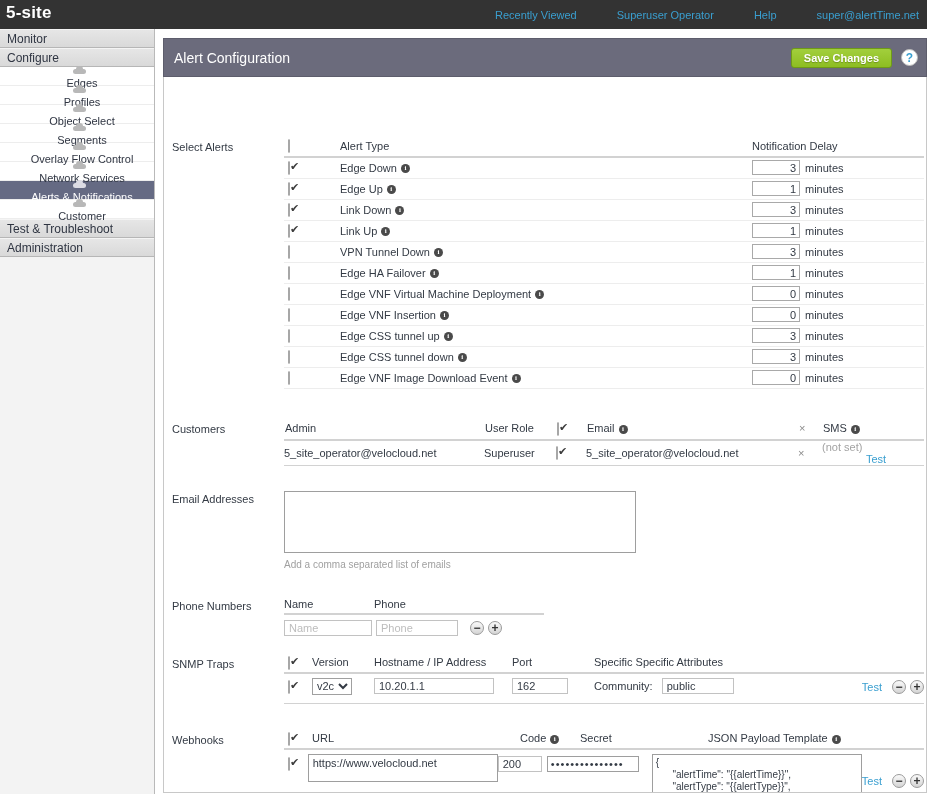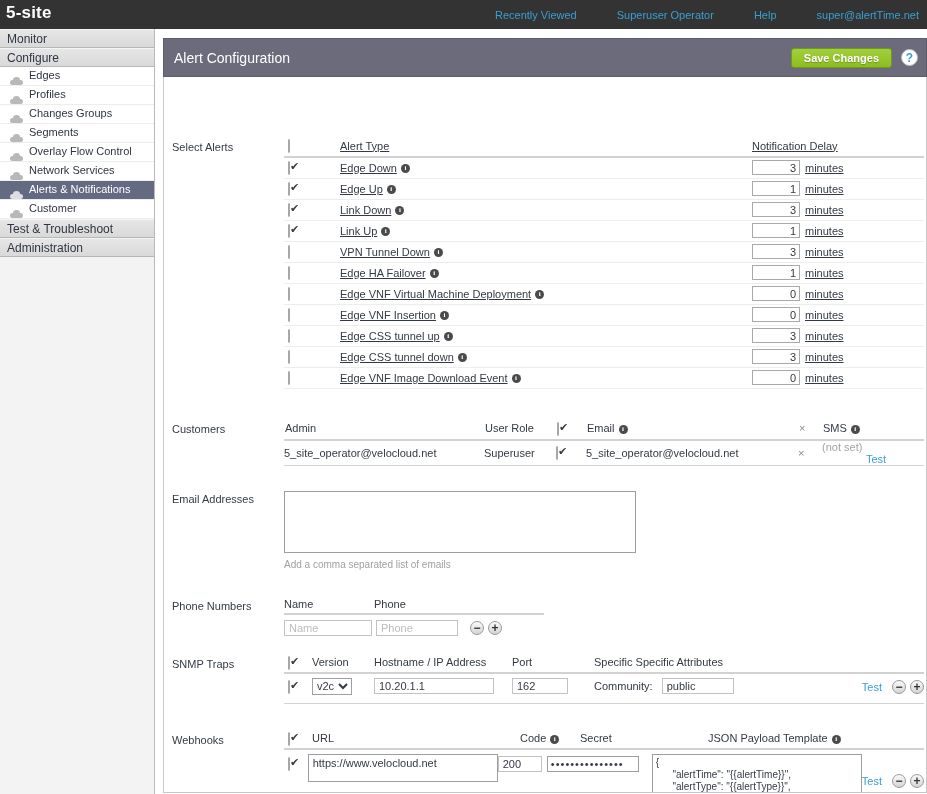--- a/index.html
+++ b/index.html
@@ -43,21 +43,21 @@
     border-bottom: 1px solid #b6b6b6;
     border-top: 1px solid #f4f4f4;
     font-size: 12px; color: #2f3542;
   }
   .side-item {
     height: 19px; line-height: 19px;
     padding-left: 10px;
     background: #ffffff;
     border-bottom: 1px solid #ededed;
     font-size: 11px; color: #2f3542;
-    display: flex; align-items: flex-end;
+    display: flex; align-items: center; flex-direction: column;
   }
   .side-item.active { background: #656a83; color: #ffffff; }
   .cloud-icon {
     display: inline-block; width: 13px; height: 7px;
     margin-right: 6px; position: relative; flex: 0 0 auto;
   }
   .cloud-icon::before {
     content: ""; position: absolute; left: 0; bottom: 0;
     width: 13px; height: 5px; border-radius: 3px; background: #b8b8b8;
   }
@@ -107,21 +107,21 @@
   
   .section { display: flex; padding: 0 0 0 8px; }
   .sec-label {
     width: 112px; flex: 0 0 112px;
     font-size: 11px; color: #333a44; padding-top: 2px;
   }
   .sec-body { flex: 1 1 auto; }
 
   
   #alerts-wrap { margin-top: 62px; }
-  table.alerts { border-collapse: collapse; width: 640px; text-decoration: underline; }
+  table.alerts { border-collapse: collapse; width: 640px; }
   table.alerts th {
     font-weight: normal; text-align: left; font-size: 11px;
     color: #333a44; padding: 0 0 4px 0;
     border-bottom: 2px solid #d2d2d2;
   }
   table.alerts td {
     padding: 0; height: 21px;
     border-bottom: 1px solid #ededed;
     font-size: 11px; color: #333a44;
     vertical-align: middle;
@@ -264,21 +264,21 @@
   <div class="side-item">
     <span class="cloud-icon"></span>
     <span>Edges</span>
   </div>
   <div class="side-item">
     <span class="cloud-icon"></span>
     <span>Profiles</span>
   </div>
   <div class="side-item">
     <span class="cloud-icon"></span>
-    <span>Changes Groups</span>
+    <span>Object Select</span>
   </div>
   <div class="side-item">
     <span class="cloud-icon"></span>
     <span>Segments</span>
   </div>
   <div class="side-item">
     <span class="cloud-icon"></span>
     <span>Overlay Flow Control</span>
   </div>
   <div class="side-item">

